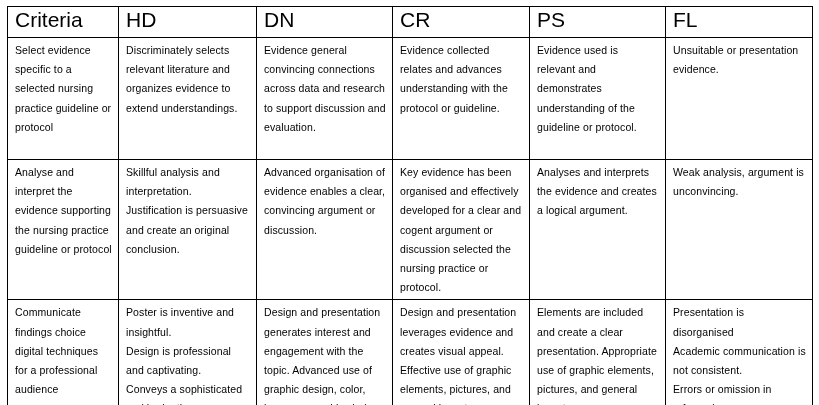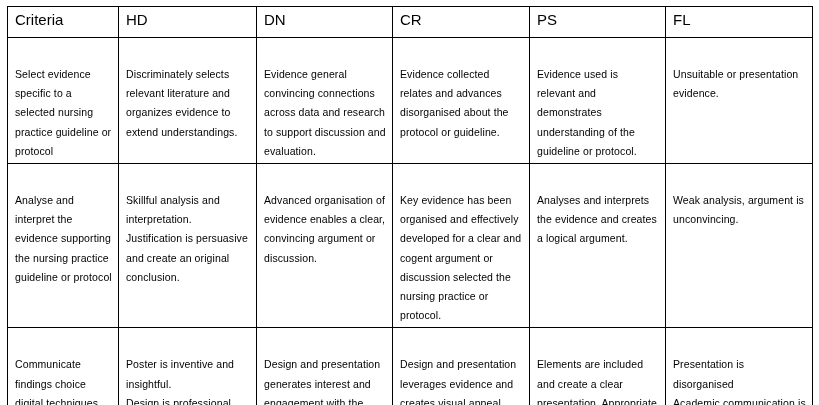--- a/index.html
+++ b/index.html
@@ -36,21 +36,21 @@
     text-align: left;
     padding: 3px 6px 2px 7px;
     background: #ffffff;
   }
   thead th {
     height: 25px;
     padding-top: 0px;
     padding-bottom: 0px;
     vertical-align: middle;
     font-weight: normal;
-    font-size: 15px;
+    font-size: 21px;
     line-height: 19px;
   }
   tbody td {
     font-size: 10.5px;
     line-height: 19.2px;
     letter-spacing: 0.01em;
   }
   
   col.c-criteria { width: 111px; }
   col.c-hd       { width: 138px; }
@@ -60,21 +60,20 @@
   col.c-fl       { width: 147px; }
 
   
   tr.row-1 td { height: 116px; }
   tr.row-2 td { height: 105px; }
   tr.row-3 td { height: 142px; }
 
   .cell-text {
     display: block;
     white-space: pre-line;
-    margin-top: 24px;
   }
 </style>
 </head>
 <body>
 
 <div id="rubric-wrap">
   <table class="rubric">
     <colgroup>
       <col class="c-criteria">
       <col class="c-hd">
@@ -98,21 +97,21 @@
         <td>
             <span class="cell-text">Select evidence specific to a selected nursing practice guideline or protocol</span>
           </td>
         <td>
             <span class="cell-text">Discriminately selects relevant literature and organizes evidence to extend understandings.</span>
           </td>
         <td>
             <span class="cell-text">Evidence general convincing connections across data and research to support discussion and evaluation.</span>
           </td>
         <td>
-            <span class="cell-text">Evidence collected relates and advances disorganised about the protocol or guideline.</span>
+            <span class="cell-text">Evidence collected relates and advances understanding with the protocol or guideline.</span>
           </td>
         <td>
             <span class="cell-text">Evidence used is relevant and demonstrates understanding of the guideline or protocol.</span>
           </td>
         <td>
             <span class="cell-text">Unsuitable or presentation evidence.</span>
           </td>
       </tr>
       <tr class="row-2">
         <td>

